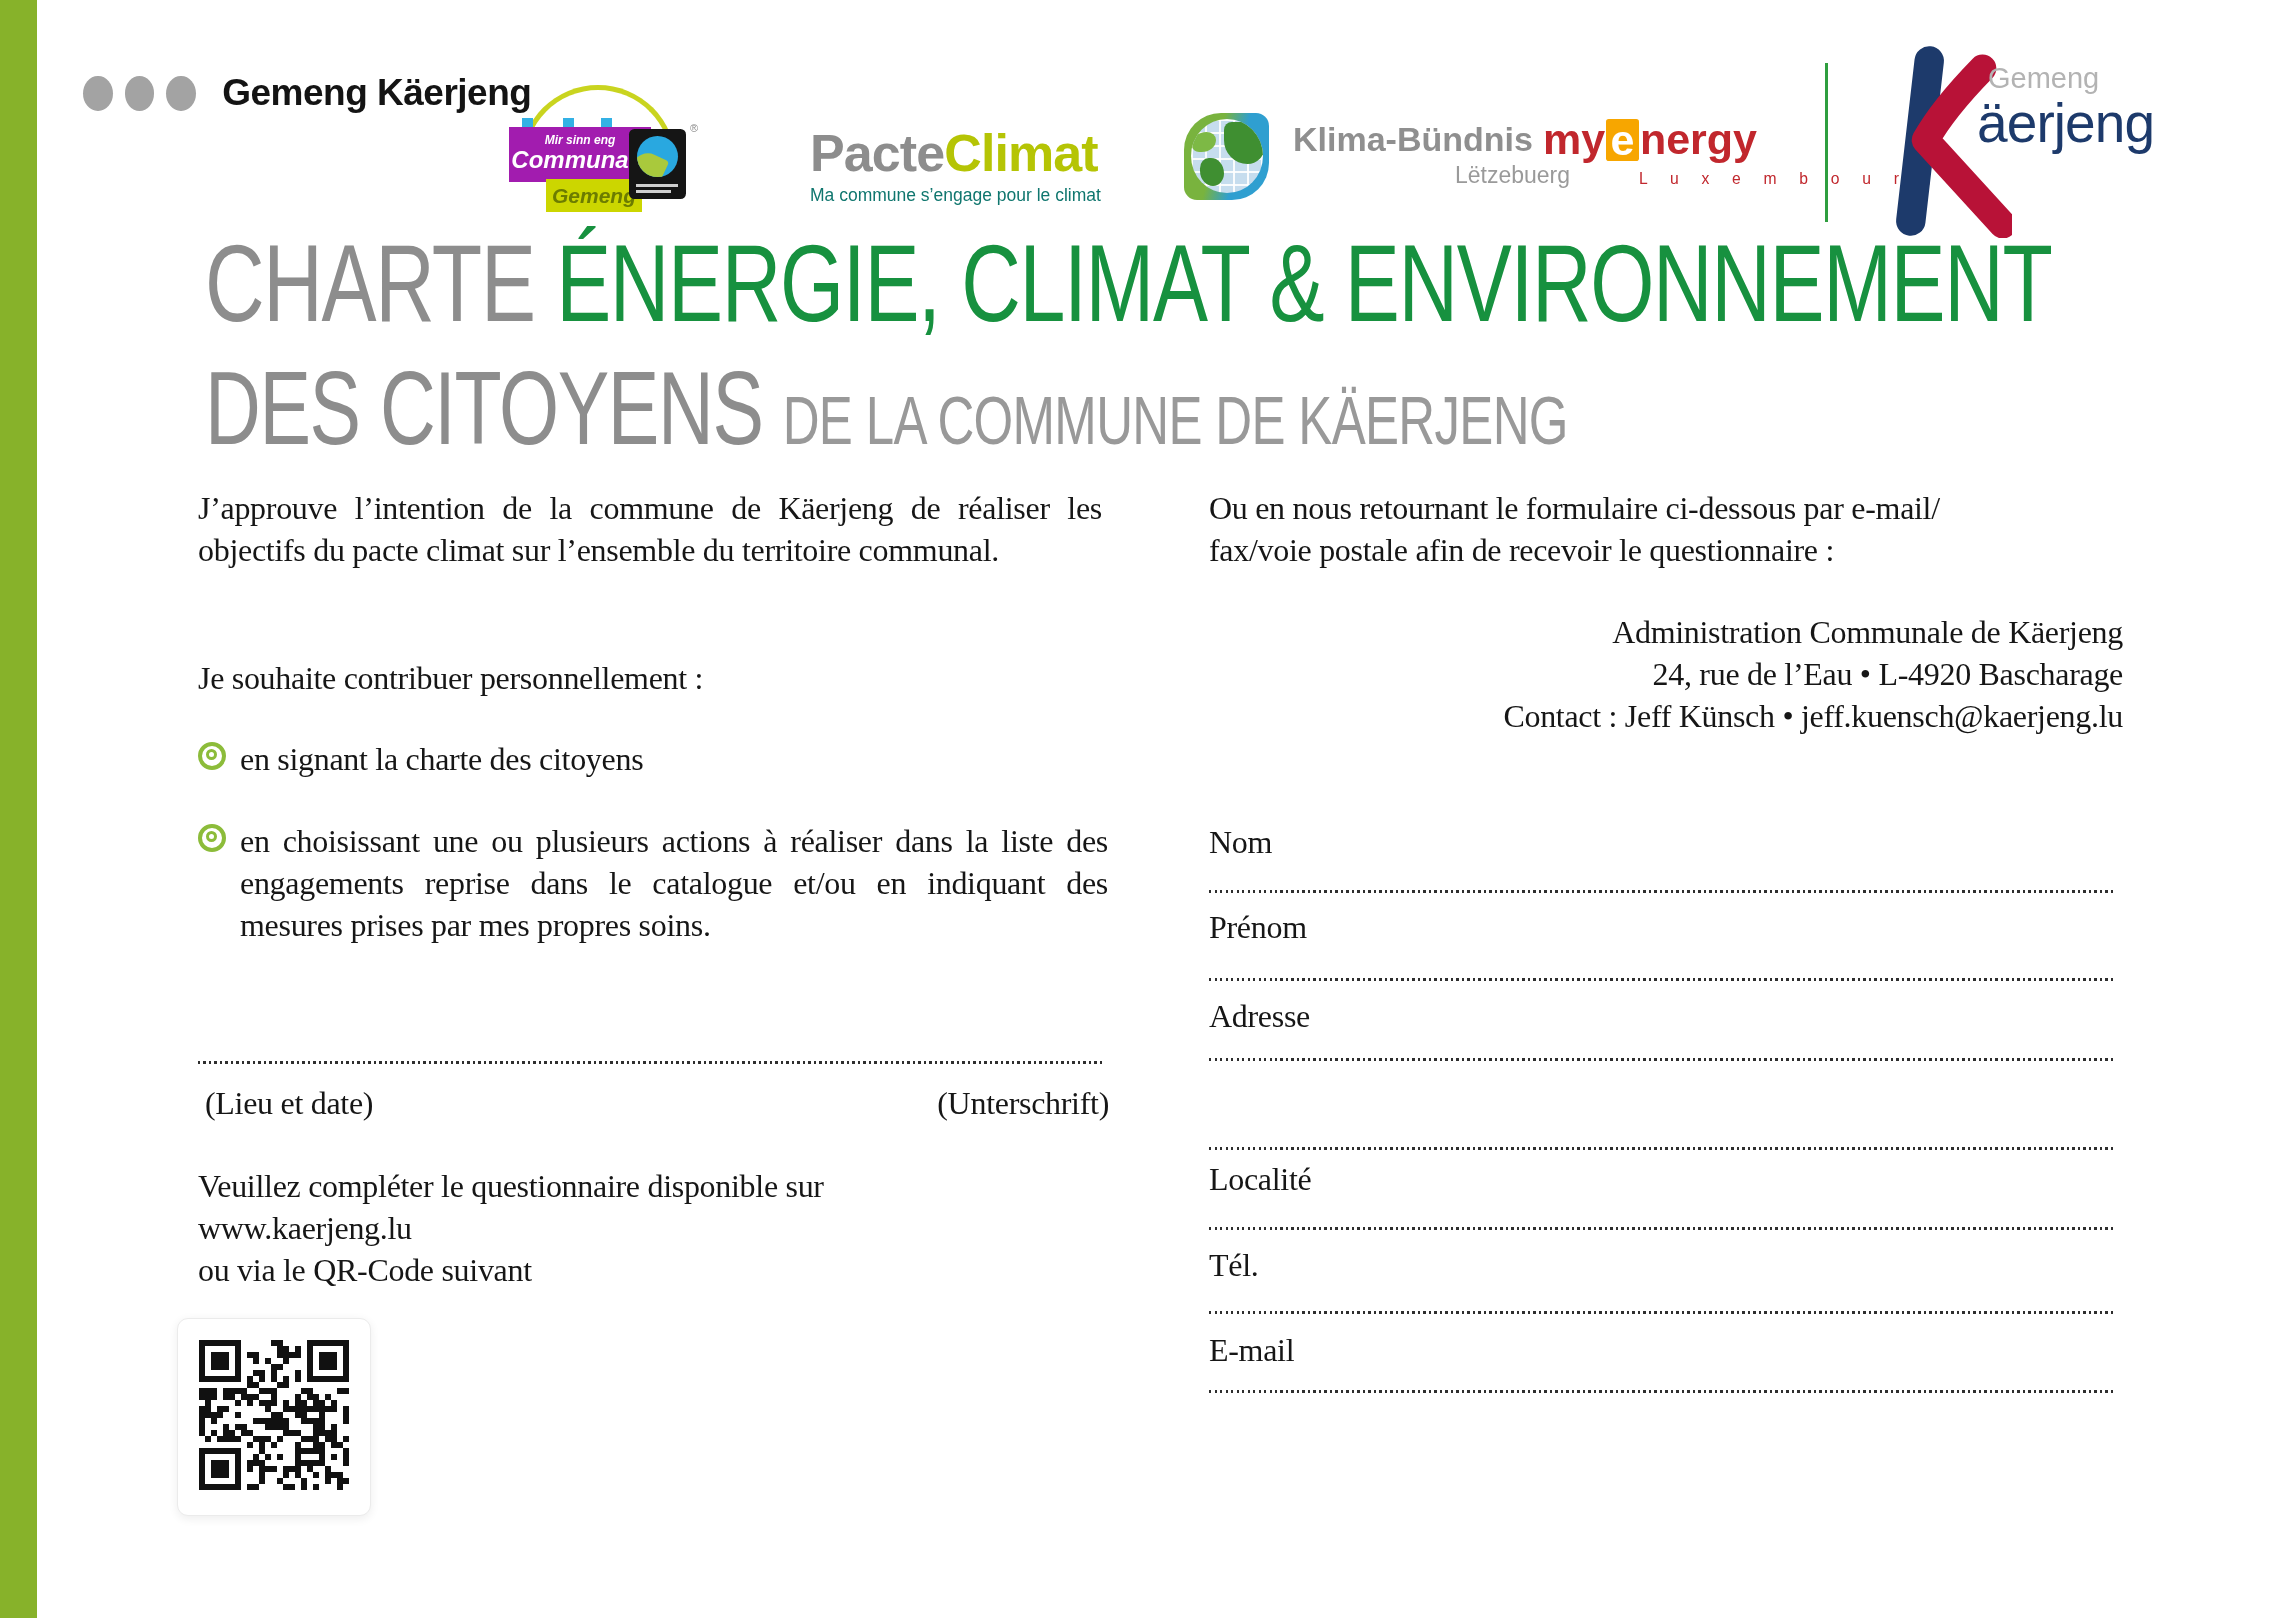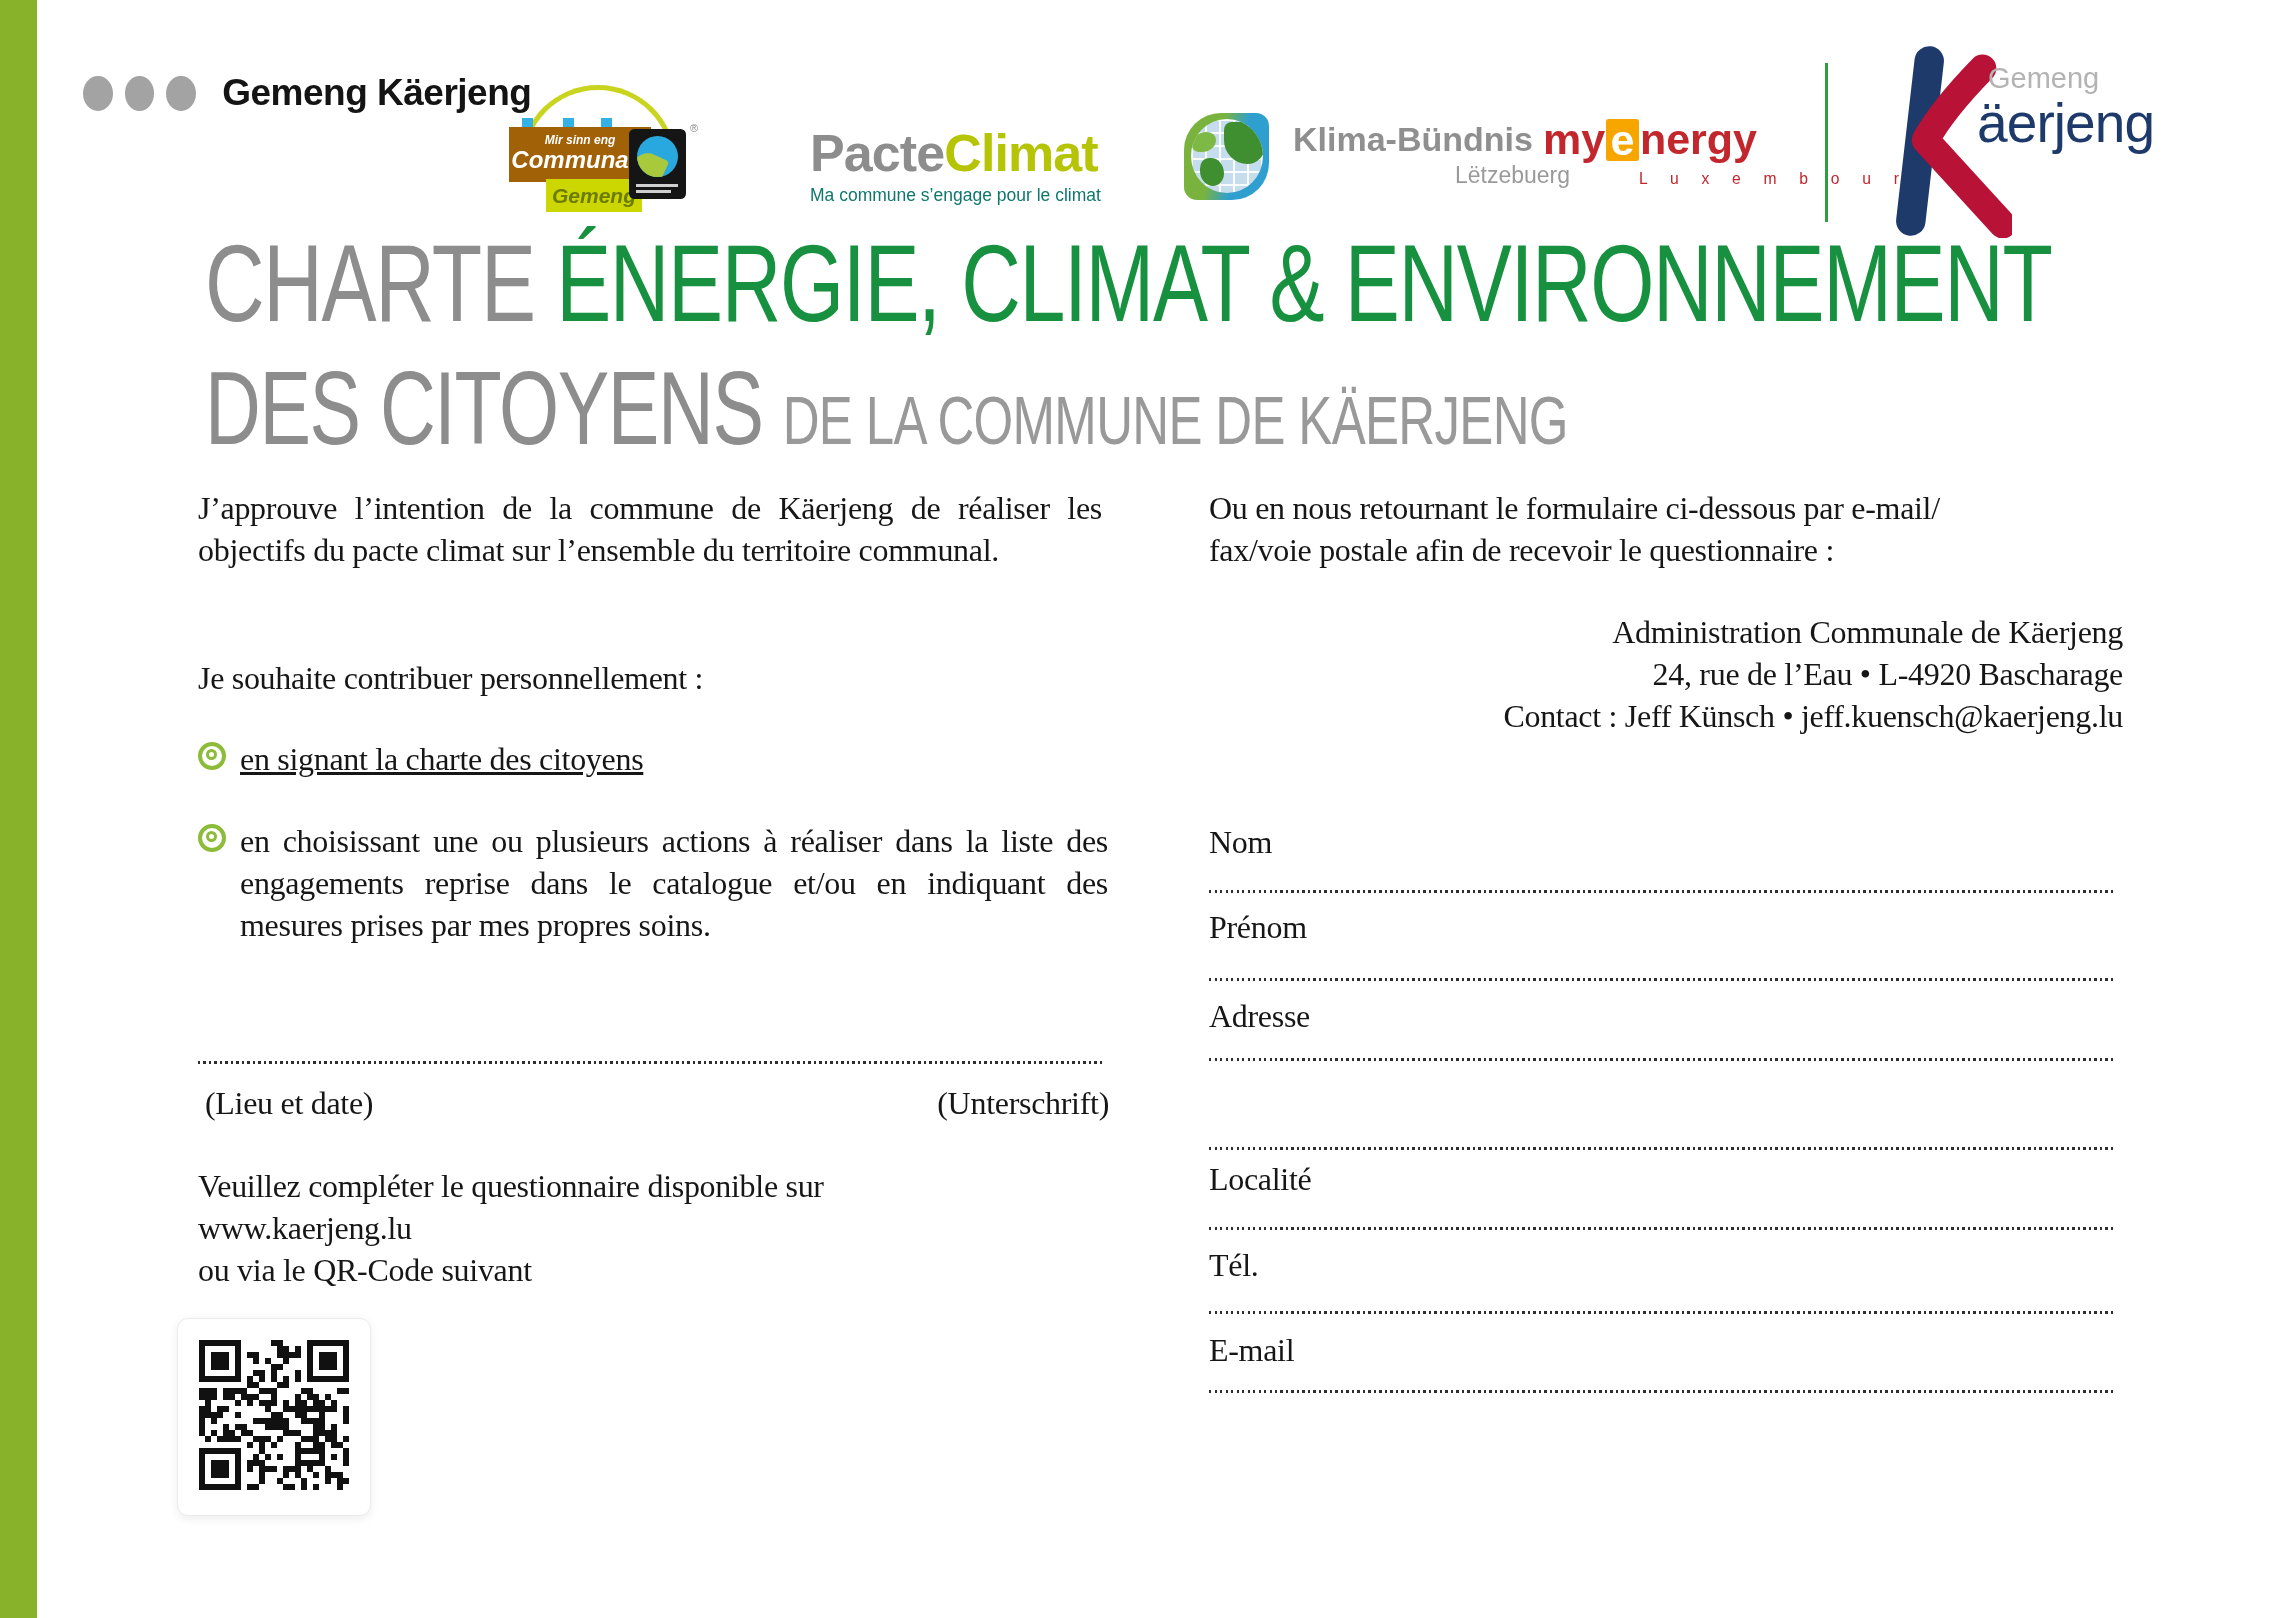--- a/index.html
+++ b/index.html
@@ -10,21 +10,21 @@
   
   .greenbar{left:0;top:0;width:37px;height:1619px;background:#87b22a;}
 
   
   .dot{width:29.5px;height:35px;border-radius:50%;background:#a3a3a3;display:inline-block;margin-right:12px;vertical-align:middle;}
   .brand-title{font-family:"Liberation Sans",sans-serif;font-weight:700;font-size:37px;color:#141414;letter-spacing:-0.5px;}
 
   
   .ft-arc{position:absolute;left:11px;top:0;width:146px;height:76px;border:5.5px solid #c9d41f;border-bottom:none;
           border-radius:157px 157px 0 0;}
-  .ft-blue{position:absolute;left:0;top:42px;width:142px;height:55px;background:#a16207;color:#fff;
+  .ft-blue{position:absolute;left:0;top:42px;width:142px;height:55px;background:#a21caf;color:#fff;
            font-family:"Liberation Sans",sans-serif;text-align:center;line-height:1;}
   .ft-blue .s1{font-size:12px;font-style:italic;font-weight:700;display:block;margin-top:7.4px;}
   .ft-blue .s2{font-size:24px;font-style:italic;font-weight:700;display:block;margin-top:1.8px;}
   .ft-merlon{position:absolute;top:-9.2px;width:11px;height:9.2px;background:#33b1e5;display:block;}
   .ft-green{position:absolute;left:37px;top:94px;width:96px;height:33px;background:#ccd600;color:#6c7c00;
             font-family:"Liberation Sans",sans-serif;font-size:21px;font-weight:700;font-style:italic;text-align:center;line-height:33px;}
   .ft-mark{position:absolute;left:120px;top:44px;width:57px;height:70px;background:#151515;border-radius:5.5px;}
   .ft-mark .circ{position:absolute;left:8.3px;top:7.4px;width:41px;height:41px;border-radius:50%;background:#29a8e0;overflow:hidden;}
   .ft-mark .leaf{position:absolute;left:-7.4px;top:16.6px;width:33px;height:37px;background:#a9c93c;border-radius:50% 10% 60% 40%;transform:rotate(25deg);}
   .ft-mark .cap1,.ft-mark .cap2{position:absolute;left:7.4px;height:2.8px;background:#cfcfcf;}
@@ -160,21 +160,21 @@
   </div>
 
   <div class="abs serif just" style="left:198px;top:487px;width:904px;">J’approuve l’intention de la commune de Käerjeng de réaliser les objectifs du pacte climat sur l’ensemble du territoire communal.</div>
 
   <div class="abs serif" style="left:198px;top:657px;width:904px;">Je souhaite contribuer personnellement :</div>
 
   <div class="abs bullet-row" style="left:198px;top:738px;width:904px;">
     <div class="bullet-icon">
         <div class="bicon"></div>
       </div>
-    <div class="serif" style="flex:1;text-decoration:underline;">en signant la charte des citoyens</div>
+    <div class="serif" style="flex:1;">en signant la charte des citoyens</div>
   </div>
 
   <div class="abs bullet-row" style="left:198px;top:820px;width:910px;">
     <div class="bullet-icon">
         <div class="bicon"></div>
       </div>
     <div class="serif just" style="flex:1;">en choisissant une ou plusieurs actions à réaliser dans la liste des engagements reprise dans le catalogue et/ou en indiquant des mesures prises par mes propres soins.</div>
   </div>
 
   <div class="abs dotline" style="left:198px;top:1061px;width:904px;"></div>

